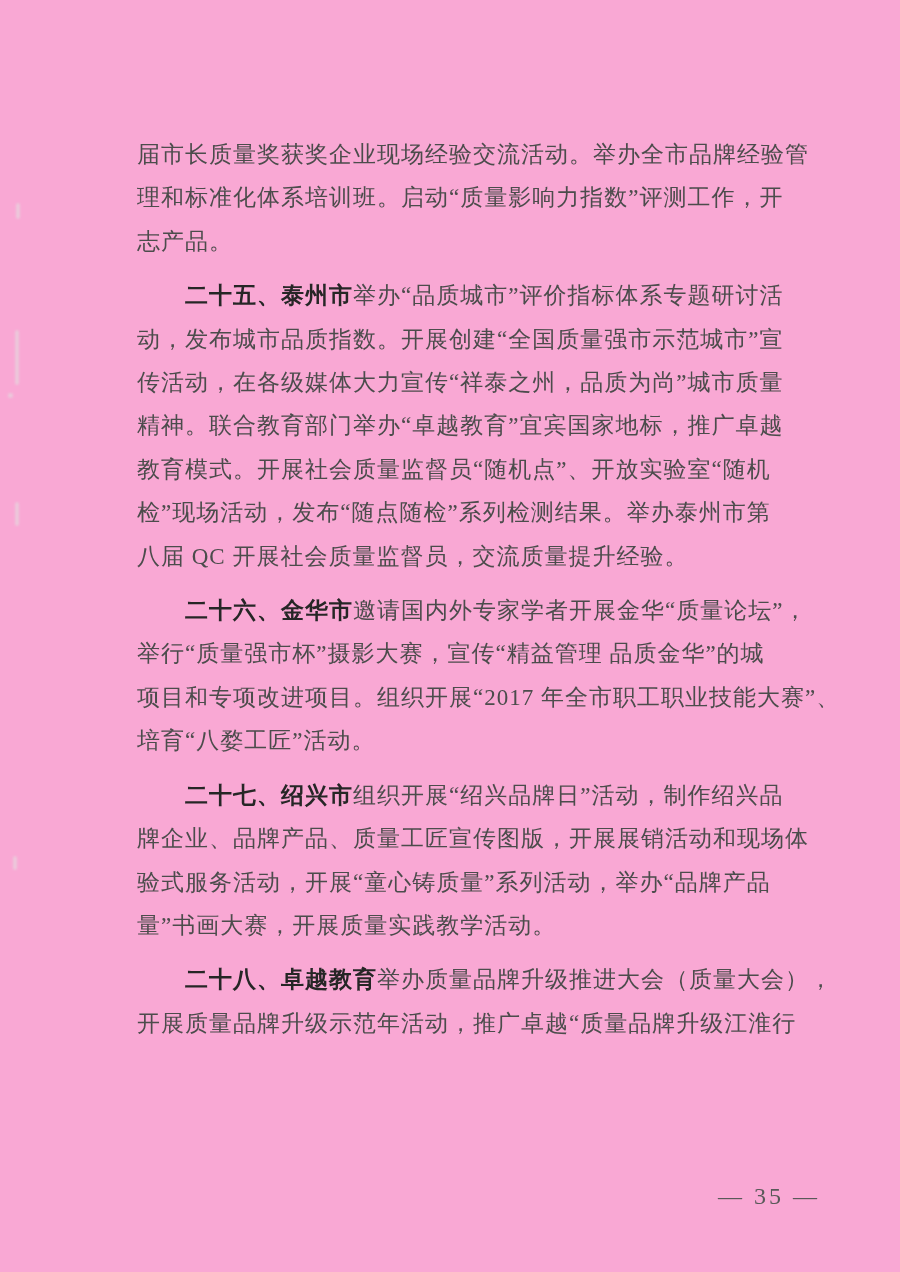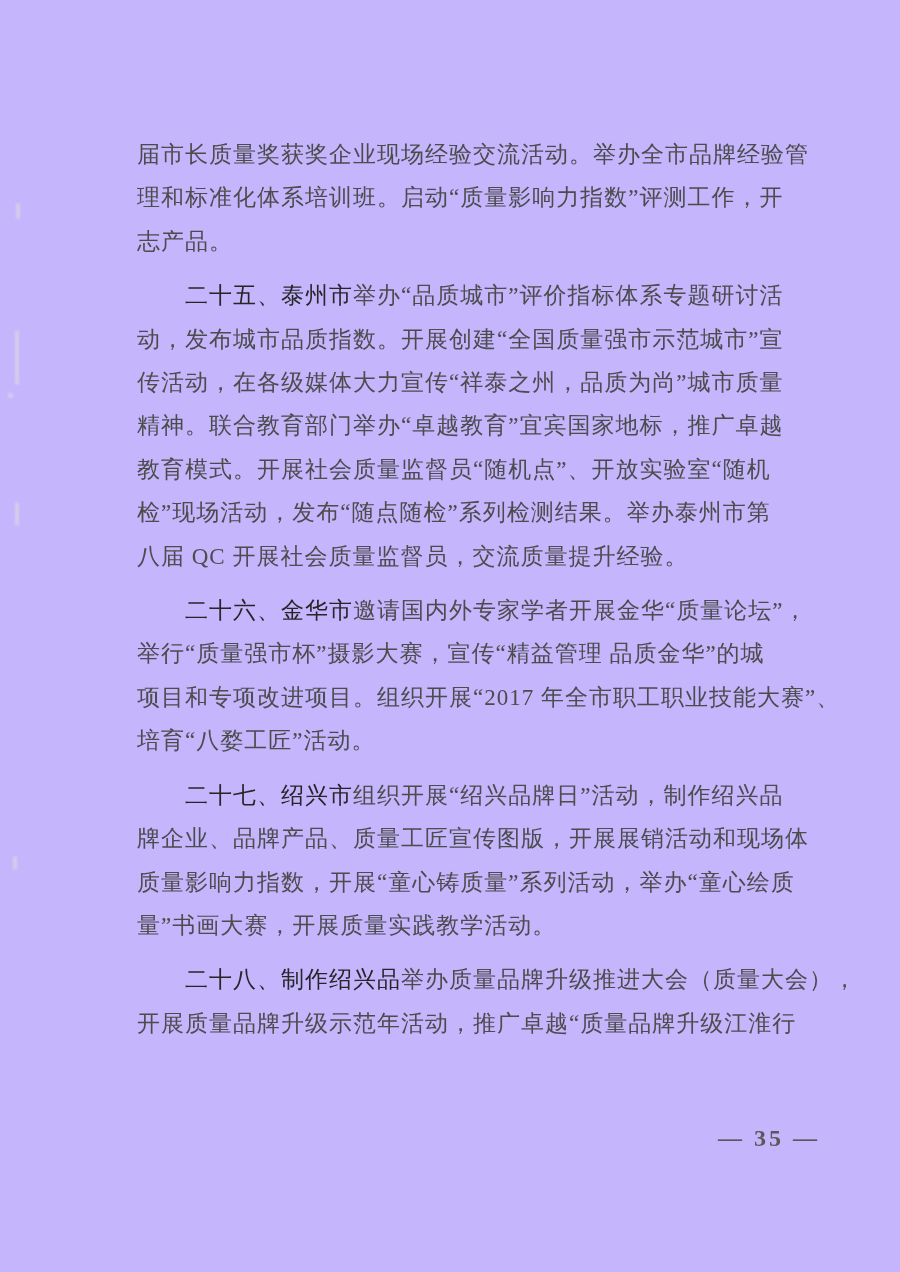--- a/index.html
+++ b/index.html
@@ -4,21 +4,21 @@
 <style>
   html, body {
     margin: 0;
     padding: 0;
     background: #ffffff;
   }
   .page {
     position: relative;
     width: 900px;
     height: 1272px;
-    background: #c4b5fd;
+    background: #f9a8d4;
     overflow: hidden;
     font-family: "Liberation Serif", "DejaVu Serif", serif;
   }
   .doc {
     position: absolute;
     left: 137px;
     top: 133px;
     width: 680px;
     color: #4c4c4c;
     font-size: 23px;
@@ -29,33 +29,32 @@
     margin: 0 0 11px 0;
   }
   .ln {
     display: block;
     white-space: nowrap;
   }
   .ln.first-indent {
     text-indent: 48px;
   }
   .lead {
-    font-weight: 400;
+    font-weight: 700;
     color: #262626;
   }
   .pagenum {
     position: absolute;
     left: 718px;
-    top: 1120px;
+    top: 1178px;
     font-size: 24px;
     line-height: 36px;
     color: #595959;
     letter-spacing: 3px;
     white-space: nowrap;
-    font-weight: bold;
   }
   .artifact {
     position: absolute;
     background: #e2e2e1;
     opacity: 0.55;
     filter: blur(1.2px);
     border-radius: 2px;
   }
   .a1 { left: 16px; top: 203px; width: 4px; height: 16px; }
   .a2 { left: 15px; top: 330px; width: 4px; height: 55px; }
@@ -95,26 +94,26 @@
     <p class="para">
       <span class="ln first-indent"><b class="lead">二十六、金华市</b><span>邀请国内外专家学者开展金华“质量论坛”，</span></span>
       <span class="ln">举行“质量强市杯”摄影大赛，宣传“精益管理 品质金华”的城</span>
       <span class="ln">项目和专项改进项目。组织开展“2017 年全市职工职业技能大赛”、</span>
       <span class="ln">培育“八婺工匠”活动。</span>
     </p>
 
     <p class="para">
       <span class="ln first-indent"><b class="lead">二十七、绍兴市</b><span>组织开展“绍兴品牌日”活动，制作绍兴品</span></span>
       <span class="ln">牌企业、品牌产品、质量工匠宣传图版，开展展销活动和现场体</span>
-      <span class="ln">质量影响力指数，开展“童心铸质量”系列活动，举办“童心绘质</span>
+      <span class="ln">验式服务活动，开展“童心铸质量”系列活动，举办“品牌产品</span>
       <span class="ln">量”书画大赛，开展质量实践教学活动。</span>
     </p>
 
     <p class="para">
-      <span class="ln first-indent"><b class="lead">二十八、制作绍兴品</b><span>举办质量品牌升级推进大会（质量大会），</span></span>
+      <span class="ln first-indent"><b class="lead">二十八、卓越教育</b><span>举办质量品牌升级推进大会（质量大会），</span></span>
       <span class="ln">开展质量品牌升级示范年活动，推广卓越“质量品牌升级江淮行</span>
     </p>
 
   </div>
 
   <div class="pagenum">— 35 —</div>
 
 </div>
 
 </body></html>

